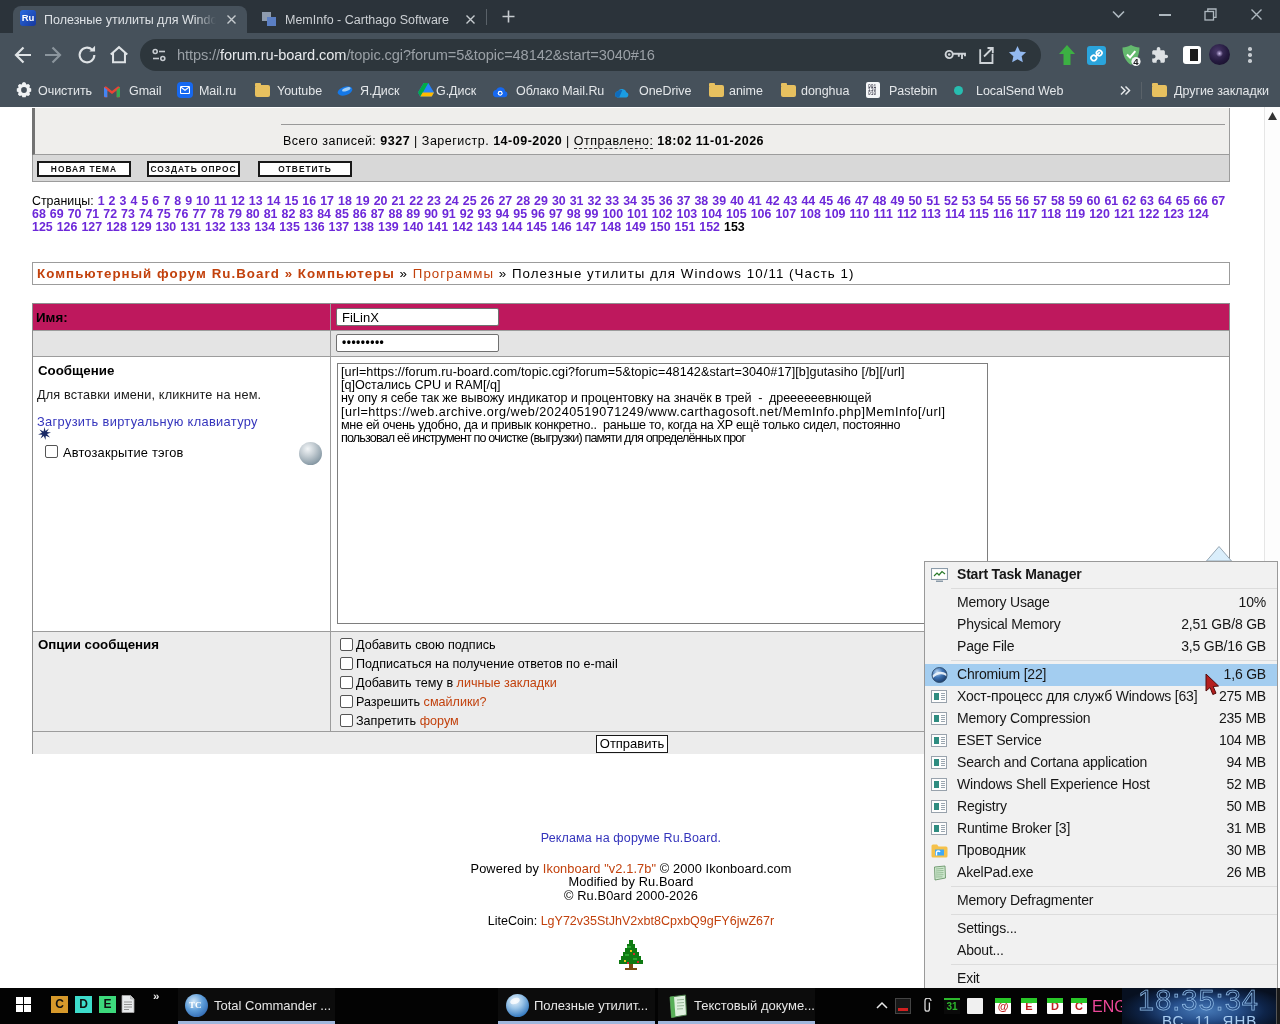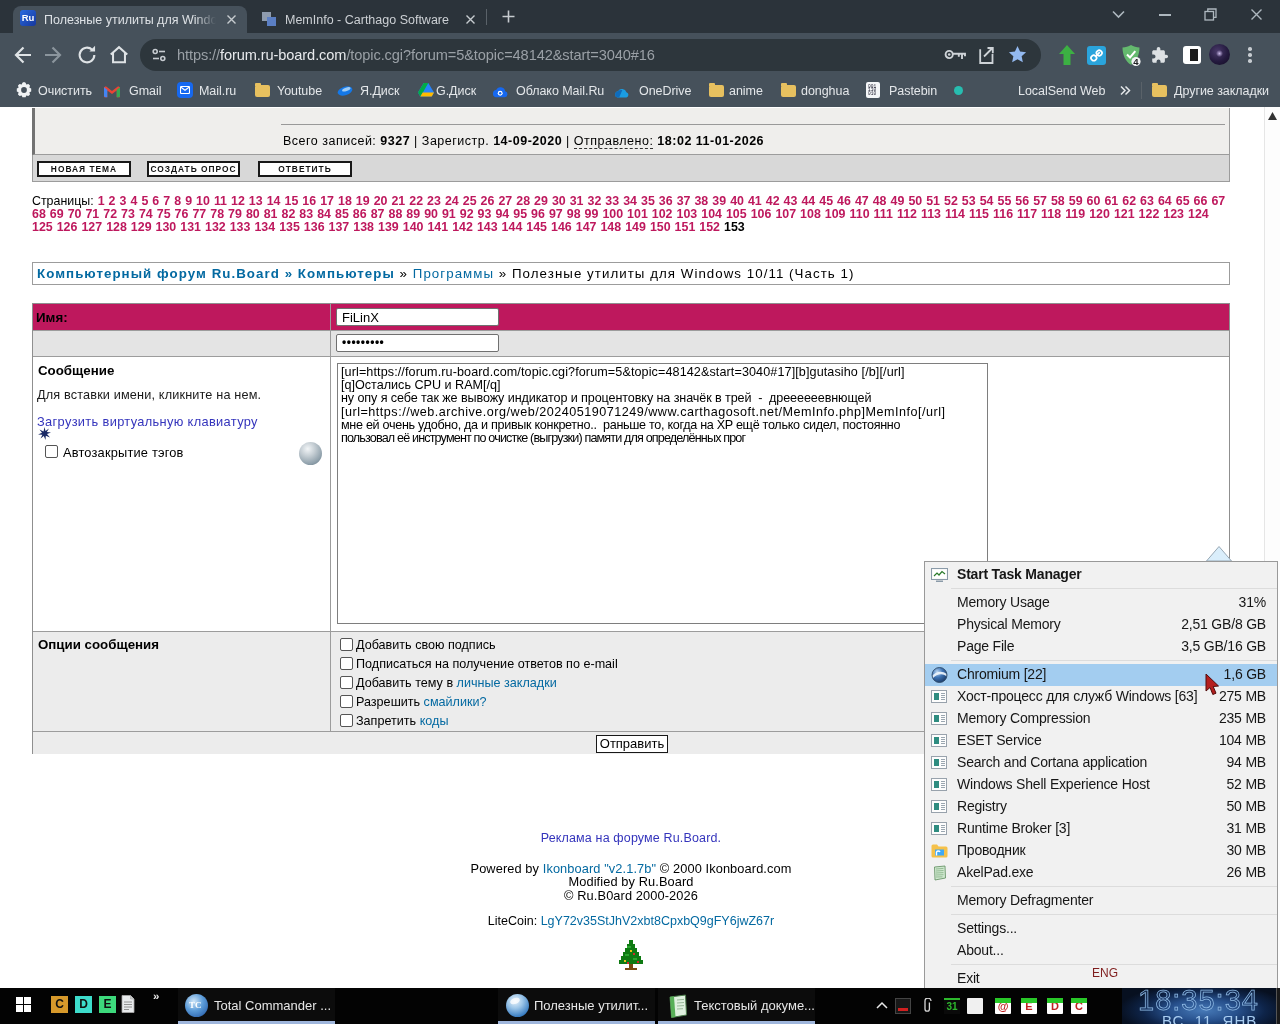--- a/index.html
+++ b/index.html
@@ -15,26 +15,26 @@
 .urltxt { font-size:14.6px; letter-spacing:-0.1px; color:#9aa0a6; white-space:nowrap; }
 #bookbar { left:0; top:75px; width:1280px; height:32px; background:#46515b; }
 .bk { position:absolute; top:76px; height:31px; line-height:31px; font-size:12.5px; letter-spacing:-0.05px; color:#e4e7ea; white-space:nowrap; }
 .bkico { position:absolute; top:83px; width:16px; height:16px; }
 .folder { width:15px; height:12px; background:#e7c05f; border-radius:2px; position:relative; margin-top:2px; }
 .folder:before { content:""; position:absolute; left:0; top:-2px; width:6px; height:3px; background:#e7c05f; border-radius:1px 1px 0 0; }
 
 #page { left:0; top:107px; width:1280px; height:881px; background:#ffffff; }
 #scrollbar { left:1264px; top:107px; width:16px; height:881px; background:#fdfdfd; border-left:1px solid #e6e6e6; }
 .pg { font-size:12.5px; color:#000; }
-a.blu { color:#0369a1; text-decoration:none; }
+a.blu { color:#c2410c; text-decoration:none; }
 #postbox { left:32px; top:108px; width:1198px; height:47px; background:#efeeec; border-left:3px solid #737373; border-right:1px solid #9c9c9c; border-bottom:1px solid #9c9c9c; }
 #btnbar { left:32px; top:155px; width:1198px; height:27px; background:#d8d8d8; border:1px solid #9c9c9c; border-top:none; }
 .fbtn { position:absolute; top:6px; height:16px; background:#fff; border:2px solid #181818; font-size:8.4px; font-weight:bold; letter-spacing:1.0px; text-align:center; line-height:12px; color:#111; white-space:nowrap; }
 #pages { left:32px; top:195px; width:1210px; font-size:12.4px; line-height:13.2px; color:#000; word-spacing:0.6px; }
-#pages b a { color:#be185d; text-decoration:none;margin-top:11px; }
+#pages b a { color:#6d28d9; text-decoration:none;margin-top:11px; }
 #crumb { left:32px; top:262px; width:1198px; height:23px; border:1px solid #9c9c9c; background:#fff; line-height:21px; font-size:13.3px; letter-spacing:1.05px; padding-left:4px; white-space:nowrap; }
 
 #ftable { left:32px; top:303px; width:1198px; height:451px; border:1px solid #8f8f8f; background:#fff; }
 .frow { position:absolute; left:0; width:1196px; }
 .lcell { position:absolute; left:0; top:0; bottom:0; width:298px; border-right:1px solid #9c9c9c; }
 .flabel { font-weight:bold; font-size:13.3px; color:#000; padding:6px 0 0 3px; }
 .tinput { position:absolute; left:303px; top:4px; width:163px; height:18px; border:1px solid #707070; border-radius:2px; background:#fff; font-size:13px; line-height:16px; padding-left:5px; }
 .cbrow { position:absolute; left:307px; height:19px; font-size:12.6px; line-height:19px; color:#000; white-space:nowrap; }
 .cbox { display:inline-block; width:13px; height:13px; border:1px solid #555; border-radius:2px; background:#fff; vertical-align:-2px; margin-right:3px; }
 
@@ -229,21 +229,21 @@
 <div class="abs bkico" style="left:781px;">
       <div class="folder"></div>
     </div>
 <div class="bk" style="left:801px;">donghua</div>
 
 <div class="abs" style="left:866px;top:82px;width:14px;height:16px;background:#f4f6f8;border-radius:2px;"></div>
 <div class="abs" style="left:868px;top:85px;width:10px;height:10px;font-size:4.5px;line-height:3.4px;color:#223;font-family:'Liberation Mono',monospace;">001<br>110<br>010</div>
 <div class="bk" style="left:889px;">Pastebin</div>
 
 <div class="abs" style="left:954px;top:86px;width:9px;height:9px;border-radius:50%;background:#27bdb0;"></div>
-<div class="bk" style="left:976px;margin-left:42px;">LocalSend Web</div>
+<div class="bk" style="left:976px;">LocalSend Web</div>
 
 <svg class="abs" style="left:1119px;top:84px" width="13" height="13" viewBox="0 0 13 13">
       <path d="M2 2.5 L6 6.5 L2 10.5 M6.5 2.5 L10.5 6.5 L6.5 10.5" stroke="#e4e7ea" stroke-width="1.5" fill="none"></path>
     </svg>
 <div class="abs" style="left:1141px;top:82px;width:1px;height:17px;background:#5a6269;"></div>
 <div class="abs bkico" style="left:1152px;">
       <div class="folder"></div>
     </div>
 <div class="bk" style="left:1174px;">Другие закладки</div>
 
@@ -287,21 +287,21 @@
     <div class="abs" style="left:266px;top:85px;width:23px;height:23px;border-radius:50%;background:radial-gradient(circle at 38% 30%,#f2f5f7 0%,#c3ccd2 35%,#8fa0ab 70%,#5d707c 100%);"></div>
     <div class="abs" style="left:304px;top:6px;width:651px;height:261px;border:1px solid #7e7e7e;background:#fff;font-size:12.6px;line-height:13.2px;padding:2px 0 0 3px;color:#000;white-space:pre;overflow:hidden;"><span style="display:block;letter-spacing:0.1px;">[url=https://forum.ru-board.com/topic.cgi?forum=5&amp;topic=48142&amp;start=3040#17][b]gutasiho [/b][/url]</span><span style="display:block;">[q]Остались CPU и RAM[/q]</span><span style="display:block;letter-spacing:-0.1px;">ну опу я себе так же вывожу индикатор и процентовку на значёк в трей  -  дреееееевнющей</span><span style="display:block;letter-spacing:0.5px;">[url=https://web.archive.org/web/20240519071249/www.carthagosoft.net/MemInfo.php]MemInfo[/url]</span><span style="display:block;letter-spacing:-0.3px;">мне ей очень удобно, да и привык конкретно..  раньше то, когда на XP ещё только сидел, постоянно</span><span style="display:block;letter-spacing:-0.85px;">пользовал её инструмент по очистке (выгрузки) памяти для определённых прог</span></div>
   </div>
   <div class="frow" style="top:328px;height:100px;background:#ececec;border-bottom:1px solid #9c9c9c;">
     <div class="lcell"></div>
     <div class="abs" style="left:5px;top:5px;font-weight:bold;font-size:13.3px;">Опции сообщения</div>
     <div class="cbrow" style="top:4px;"><span class="cbox"></span>Добавить свою подпись</div>
     <div class="cbrow" style="top:23px;"><span class="cbox"></span>Подписаться на получение ответов по e-mail</div>
     <div class="cbrow" style="top:42px;"><span class="cbox"></span>Добавить тему в <a class="blu">личные закладки</a></div>
     <div class="cbrow" style="top:61px;"><span class="cbox"></span>Разрешить <a class="blu">смайлики?</a></div>
-    <div class="cbrow" style="top:80px;"><span class="cbox"></span>Запретить <a class="blu">коды</a></div>
+    <div class="cbrow" style="top:80px;"><span class="cbox"></span>Запретить <a class="blu">форум</a></div>
   </div>
   <div class="frow" style="top:428px;height:22px;background:#ececec;">
     <div class="abs" style="left:563px;top:3px;width:72px;height:18px;background:#fff;border:1.5px solid #181818;font-size:13px;text-align:center;line-height:15px;">Отправить</div>
   </div>
 </div>
 
 <svg class="abs" style="left:1206px;top:546px" width="26" height="15" viewBox="0 0 26 15">
       <path d="M13 0.5 L25.5 15 L0.5 15 Z" fill="#daeefb" stroke="#98a8b4" stroke-width="1"></path>
     </svg>
 
@@ -343,21 +343,21 @@
           <rect x="0.5" y="1.5" width="16" height="11" fill="#f8f8f8" stroke="#8a9aa8" stroke-width="1"></rect>
           <rect x="2" y="3" width="13" height="8" fill="#fff"></rect>
           <path d="M3 9 L6 6 L8 8 L11 4.5 L14 7" stroke="#2a7a2a" stroke-width="1.2" fill="none"></path>
           <rect x="5" y="13.5" width="7" height="1.5" fill="#8a9aa8"></rect>
         </svg>
         <span class="lab">Start Task Manager</span>
       </div>
   <div class="msep" style="top:588px;"></div>
   <div class="mi" style="top:592px;">
         <span class="lab">Memory Usage</span>
-        <span class="val">31%</span>
+        <span class="val">10%</span>
       </div>
   <div class="mi" style="top:614px;">
         <span class="lab">Physical Memory</span>
         <span class="val">2,51 GB/8 GB</span>
       </div>
   <div class="mi" style="top:636px;">
         <span class="lab">Page File</span>
         <span class="val">3,5 GB/16 GB</span>
       </div>
   <div class="msep" style="top:660px;"></div>
@@ -503,20 +503,20 @@
     </div>
 <svg class="abs tray" style="left:920px;" viewBox="0 0 16 16">
       <path d="M11 3 A3 3 0 0 0 5 3 L5 11 A2.2 2.2 0 0 0 9.4 11 L9.4 4.5" stroke="#d8d8d8" stroke-width="1.3" fill="none"></path>
     </svg>
 <div class="tray" style="left:944px;background:#0a0a0a;border-top:2px solid #2db82d;color:#2db82d;font-size:10px;font-weight:bold;text-align:center;line-height:13px;">31</div>
 <div class="tray" style="left:967px;background:#f0f0f0;border-radius:1px;"></div>
 <div class="tray eset" style="left:995px;">@</div>
 <div class="tray eset" style="left:1021px;">E</div>
 <div class="tray eset" style="left:1047px;">D</div>
 <div class="tray eset" style="left:1071px;">C</div>
-<div class="abs" style="left:1092px;top:966px;width:26px;color:#7f1d1d;font-size:12px;">ENG</div>
+<div class="abs" style="left:1092px;top:998px;width:26px;color:#ec4899;font-size:16px;">ENG</div>
 
 <div class="abs" id="clock">
   <div id="digits">18:35:34</div>
   <div id="cdate">ВС, 11&nbsp;&nbsp;ЯНВ</div>
 </div>
 <div class="abs" style="left:1276px;top:988px;width:4px;height:36px;background:#1a1a1a;border-left:1px solid #555;"></div>
 </div>
 
 </body></html>

